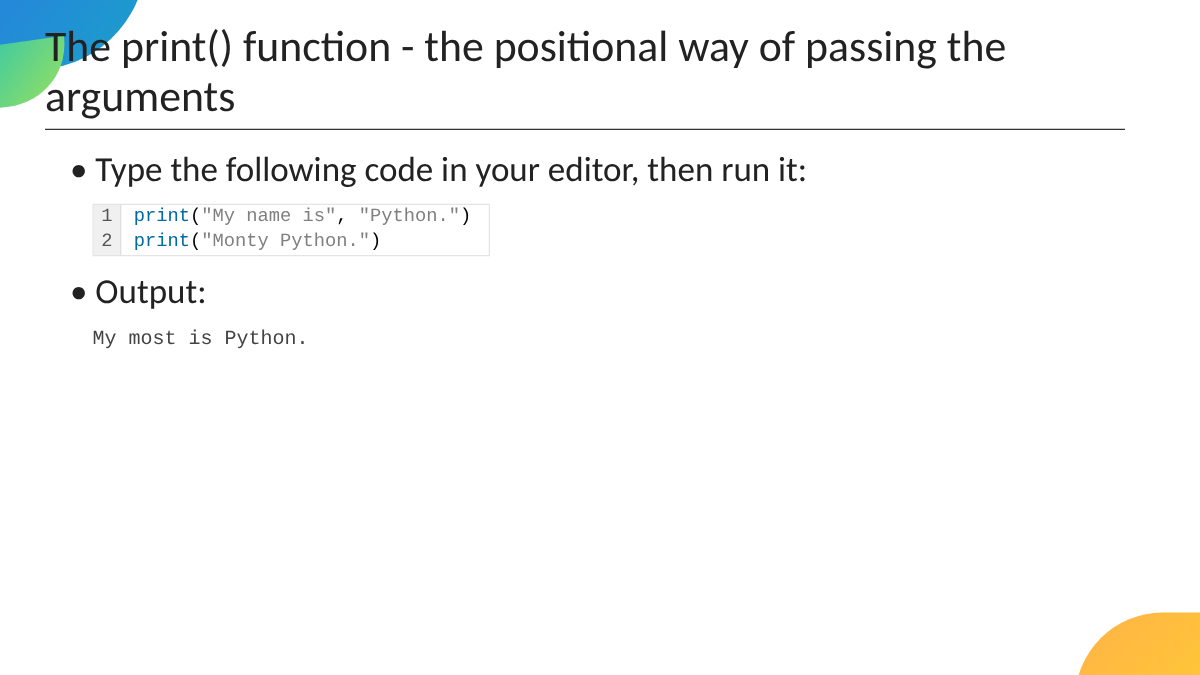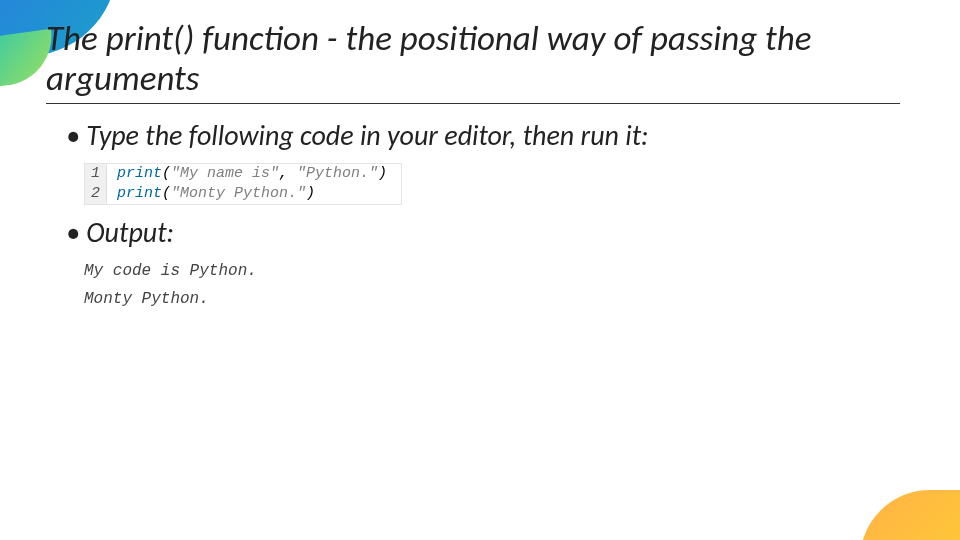--- a/index.html
+++ b/index.html
@@ -32,22 +32,21 @@
     position: absolute;
     bottom: -40px; right: -20px;
     width: 120px; height: 90px;
     background: linear-gradient(135deg, #ffb347 0%, #ffcc33 100%);
     border-radius: 70px 0 0 0;
     z-index: 0;
   }
   .content {
     position: relative;
     z-index: 1;
-    padding: 18px 60px 0 46px;
-    font-style: italic;
+    padding: 18px 60px 0 36px;
   }
   .title {
     font-size: 35px;
     font-weight: 400;
     color: #222;
     line-height: 1.15;
     border-bottom: 1.5px solid #333;
     padding-bottom: 4px;
     margin-bottom: 14px;
   }
@@ -125,21 +124,20 @@
       </div>
       <div class="code-line">
         <span class="lineno">2</span>
         <span class="codecell"><span class="tok-func">print</span><span class="tok-punc">(</span><span class="tok-str">"Monty Python."</span><span class="tok-punc">)</span></span>
       </div>
     </div>
 
     <div class="bullet">Output:</div>
 
     <div class="output-block">
-      <div class="out-line">My code is Python.</div>
-      <div class="out-line">Monty Python.</div>
+      <div class="out-line">My most is Python.</div>
     </div>
 
     <div class="gap"></div>
 
 
   </div>
 </div>
 
 </body></html>

